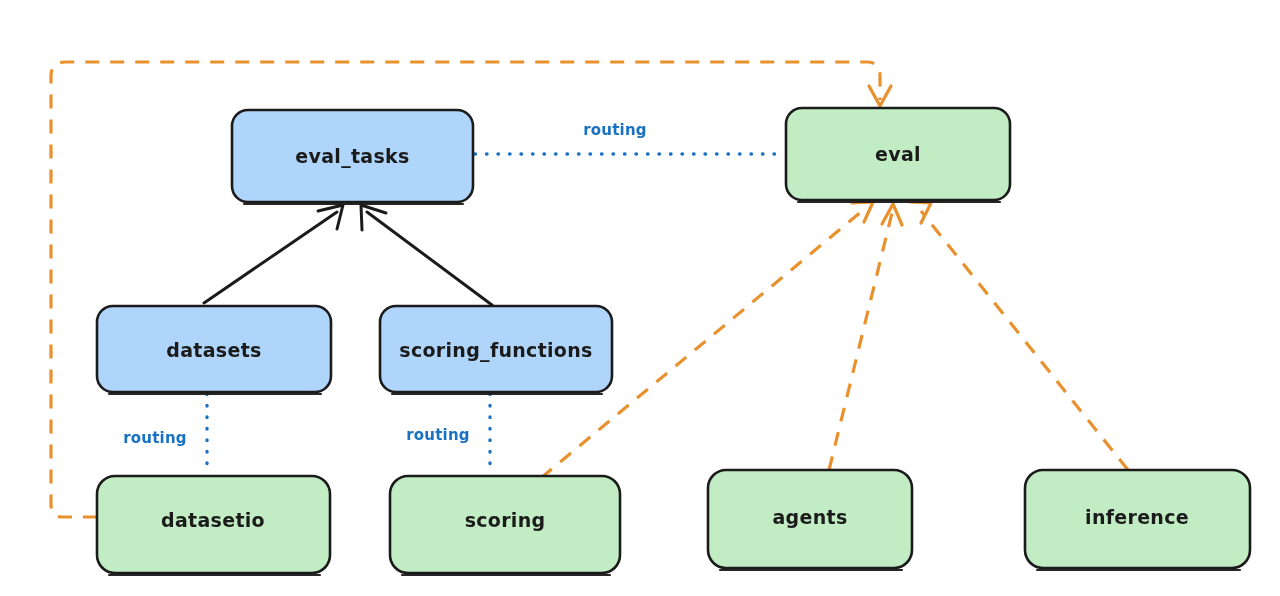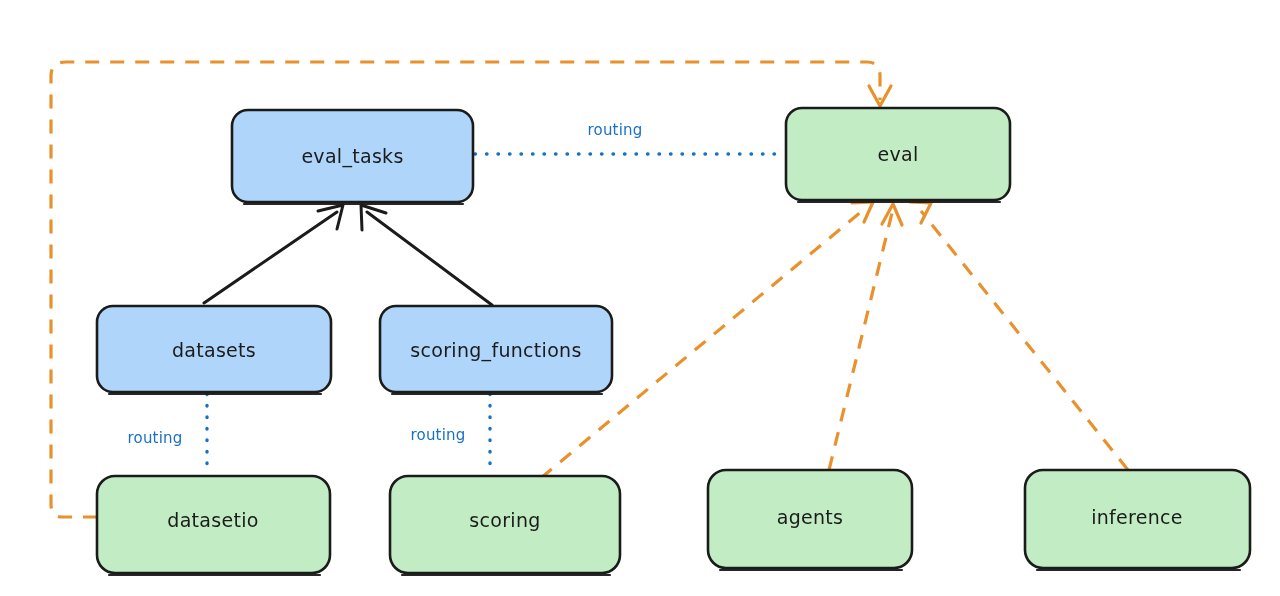--- a/index.html
+++ b/index.html
@@ -10,20 +10,21 @@
   }
   body {
     font-family: "DejaVu Sans", sans-serif;
   }
   #diagram-root {
     position: relative;
     width: 1280px;
     height: 584px;
     background: #ffffff;
     overflow: hidden;
+    font-weight: bold;
   }
   #diagram-svg {
     position: absolute;
     left: 0;
     top: 0;
     width: 1280px;
     height: 596px;
   }
   .node-label {
     font-family: "DejaVu Sans", sans-serif;

